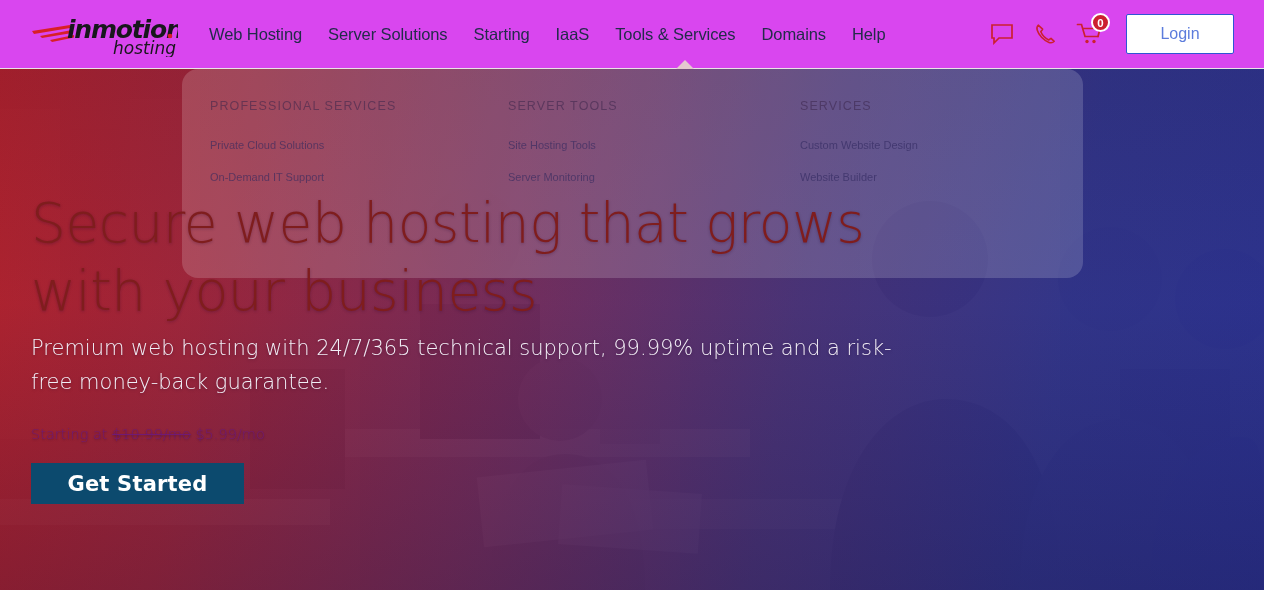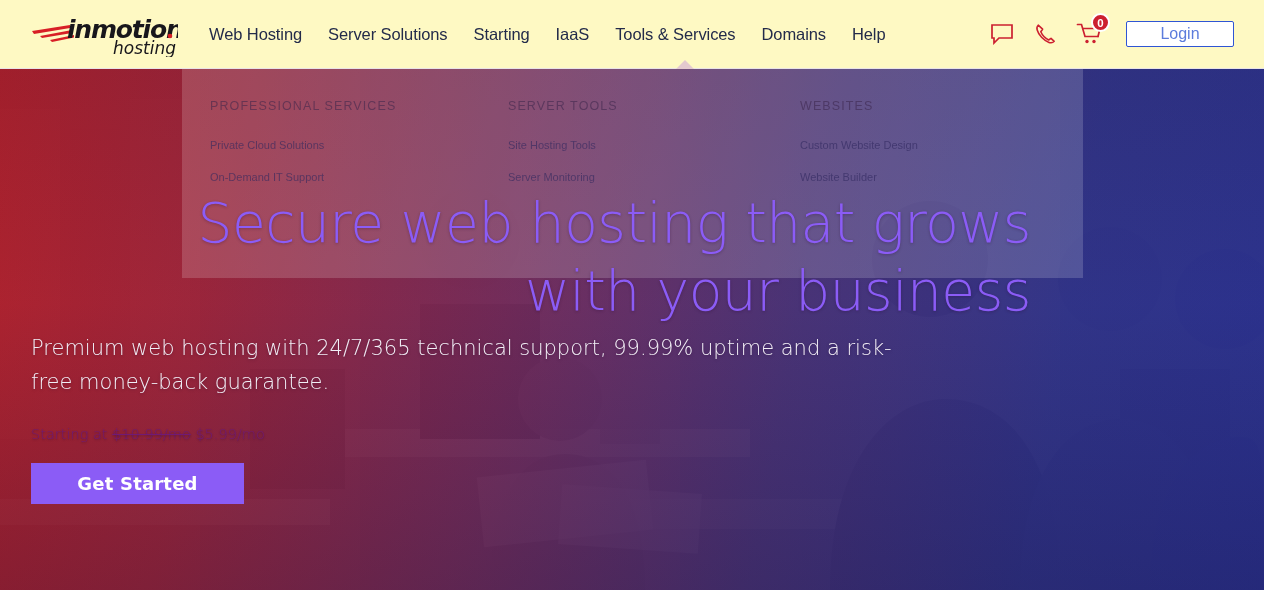--- a/index.html
+++ b/index.html
@@ -6,21 +6,21 @@
   html, body {
     width:1264px; height:590px;
     font-family:"Liberation Sans", sans-serif;
     overflow:hidden; background:#fff;
   }
   .page { position:relative; width:1264px; height:590px; overflow:hidden; }
 
   
   .header {
     position:absolute; top:0; left:0; width:1264px; height:69px;
-    background:#fef9c3; z-index:40;
+    background:#d946ef; z-index:40;
     display:flex; align-items:center;
     border-bottom:1px solid #e9e4e6;
     text-align:center;
   }
   .logo-wrap { margin-left:30px; width:148px; height:46px; position:relative; flex:none; }
   .logo-wrap svg { display:block; }
 
   .nav { display:flex; align-items:center; margin-left:18px; }
   .nav-item {
     color:#232b4a; font-size:16.5px; letter-spacing:-0.1px;
@@ -35,21 +35,21 @@
   .cart-btn { margin-right:14px; }
   .cart-badge {
     position:absolute; top:-1px; right:2px;
     width:19px; height:19px; border-radius:50%;
     background:#cc2030; color:#fff;
     font-size:11.5px; font-weight:bold;
     display:flex; align-items:center; justify-content:center;
     border:2px solid #fff;
   }
   .login-btn {
-    width:108px; height:26px; margin-right:30px;
+    width:108px; height:40px; margin-right:30px;
     border:1.5px solid #2f55d4; color:#5c7cdc;
     background:#fff; font-size:16px; border-radius:2px;
     display:flex; align-items:center; justify-content:center; cursor:pointer;
   }
 
   
   .nav-caret {
     position:absolute; left:676px; bottom:-1px;
     width:0; height:0; z-index:41;
     border-left:9px solid transparent;
@@ -76,65 +76,64 @@
   }
   .hero-dark {
     position:absolute; inset:0;
     background:linear-gradient(180deg, rgba(20,10,40,0.10) 0%, rgba(20,10,40,0.02) 45%, rgba(15,10,45,0.22) 100%);
   }
 
   
   .dropdown {
     position:absolute; left:182px; top:0; width:901px; height:209px;
     background:rgba(255,255,255,0.17);
-    display:flex; z-index:20; pointer-events:auto;
+    display:flex; z-index:20; pointer-events:auto;border-radius:16px;
   }
   .dd-col { padding-top:30px; }
   .dd-col.c1 { width:298px; padding-left:28px; }
   .dd-col.c2 { width:296px; padding-left:28px; }
   .dd-col.c3 { width:307px; padding-left:24px; }
   .dd-head {
     font-size:12.5px; letter-spacing:1.1px; color:rgba(58,36,74,0.55);
     margin-bottom:26px;
   }
   .dd-link {
     font-size:11px; color:rgba(48,40,96,0.62);
     margin-bottom:20px; cursor:pointer; white-space:nowrap;
   }
 
   
   .hero-copy { position:absolute; left:31px; top:120px; z-index:30; width:1000px; }
   .headline {
     font-family:"DejaVu Sans", sans-serif;
     font-weight:300;
     font-size:55px; line-height:68px;
-    color:#8b5cf6; letter-spacing:-0.5px;
+    color:#7f1d1d; letter-spacing:-0.5px;
     text-shadow:0 1px 3px rgba(40,10,50,0.30);
-    text-align:right;
   }
   .subhead {
     margin-top:6px;
     font-family:"DejaVu Sans", sans-serif;
     font-weight:300;
     font-size:21px; line-height:34px; color:#f2eff6;
     max-width:900px;
     text-shadow:0 1px 3px rgba(40,10,50,0.35);
   }
   .pricing {
     margin-top:27px;
     font-family:"DejaVu Sans", sans-serif;
     font-size:14.5px; color:#701a75; font-weight:300;
     text-shadow:0 1px 2px rgba(40,10,50,0.4);
   }
   .price-old { text-decoration:line-through; }
   .cta {
     display:flex; align-items:center; justify-content:center;
     margin-top:21px; width:213px; height:41px;
-    background:#8b5cf6; color:#ffffff;
-    font-size:18px; font-weight:bold; letter-spacing:0.2px;
+    background:#0c4a6e; color:#ffffff;
+    font-size:21px; font-weight:bold; letter-spacing:0.2px;
     cursor:pointer; border:none;
     font-family:"DejaVu Sans", sans-serif;
   }
 </style>
 </head>
 <body>
 
 <div class="page">
 
   <div class="header">
@@ -251,21 +250,21 @@
         <div class="dd-link">On-Demand IT Support</div>
       </div>
 
       <div class="dd-col c2">
         <div class="dd-head">SERVER TOOLS</div>
         <div class="dd-link">Site Hosting Tools</div>
         <div class="dd-link">Server Monitoring</div>
       </div>
 
       <div class="dd-col c3">
-        <div class="dd-head">WEBSITES</div>
+        <div class="dd-head">SERVICES</div>
         <div class="dd-link">Custom Website Design</div>
         <div class="dd-link">Website Builder</div>
       </div>
     </div>
 
     <div class="hero-copy">
       <div class="headline">
         <div>Secure web hosting that grows</div>
         <div>with your business</div>
       </div>

